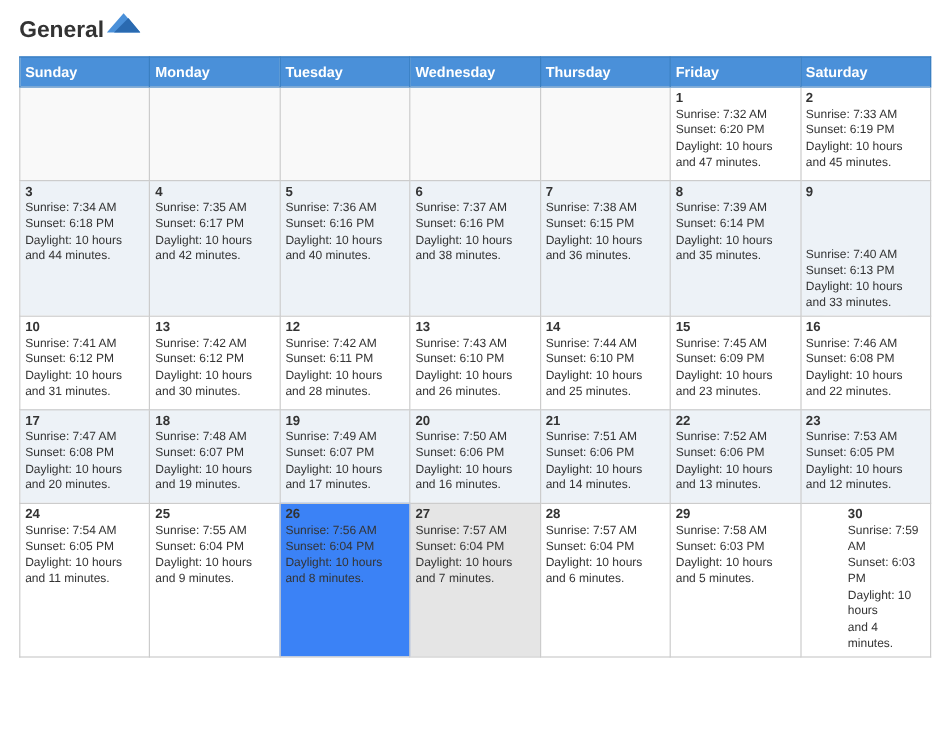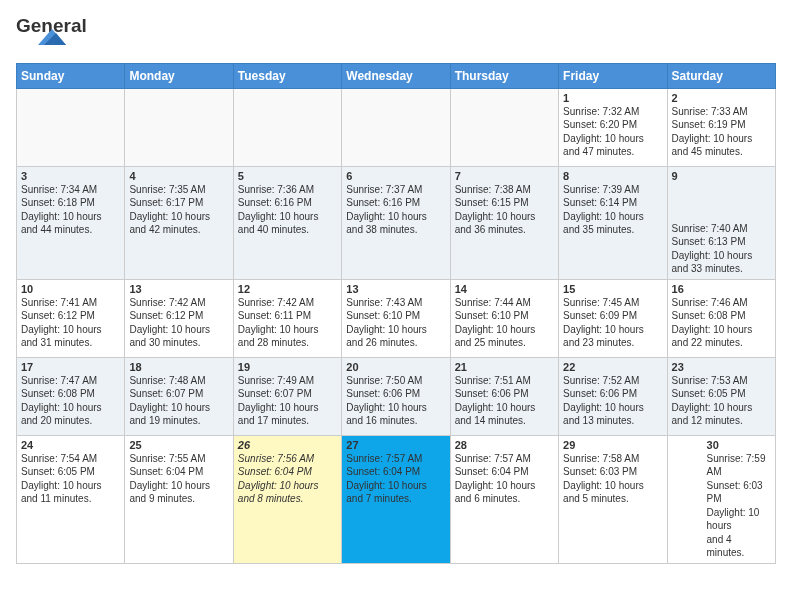--- a/index.html
+++ b/index.html
@@ -73,21 +73,20 @@
     }
     .day-info {
       font-size: 10px;
       line-height: 1.35;
       color: #333;
     }
     .logo-wrapper {
       display: flex;
       align-items: center;
       gap: 0;
-      flex-direction: column;
     }
     .logo-svg {
       margin-left: 2px;
       margin-top: -8px;
     }
   </style>
 </head>
 <body>
 
 <div class="page">
@@ -307,28 +306,28 @@
 Daylight: 10 hours
 and 11 minutes.</div>
           </td>
           <td style="background: rgb(255, 255, 255);">
             <span class="day-number">25</span>
             <div class="day-info" style="white-space: pre-line;">Sunrise: 7:55 AM
 Sunset: 6:04 PM
 Daylight: 10 hours
 and 9 minutes.</div>
           </td>
-          <td style="background: #fef9c3; font-style: italic;">
+          <td style="background: #3b82f6;">
             <span class="day-number">26</span>
             <div class="day-info" style="white-space: pre-line;">Sunrise: 7:56 AM
 Sunset: 6:04 PM
 Daylight: 10 hours
 and 8 minutes.</div>
           </td>
-          <td style="background: #0ea5e9;">
+          <td style="background: #e5e5e5;">
             <span class="day-number">27</span>
             <div class="day-info" style="white-space: pre-line;">Sunrise: 7:57 AM
 Sunset: 6:04 PM
 Daylight: 10 hours
 and 7 minutes.</div>
           </td>
           <td style="background: rgb(255, 255, 255);">
             <span class="day-number">28</span>
             <div class="day-info" style="white-space: pre-line;">Sunrise: 7:57 AM
 Sunset: 6:04 PM

